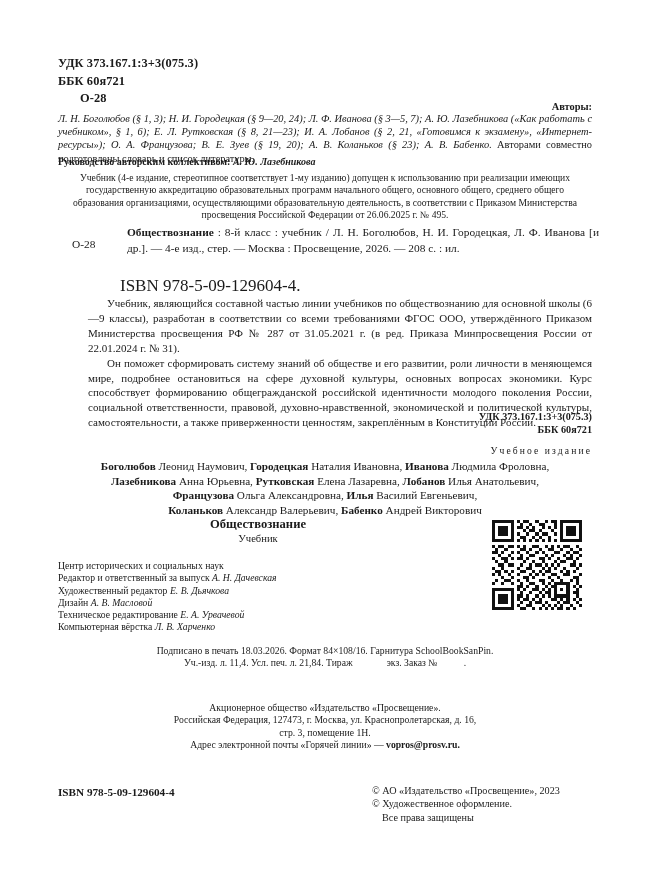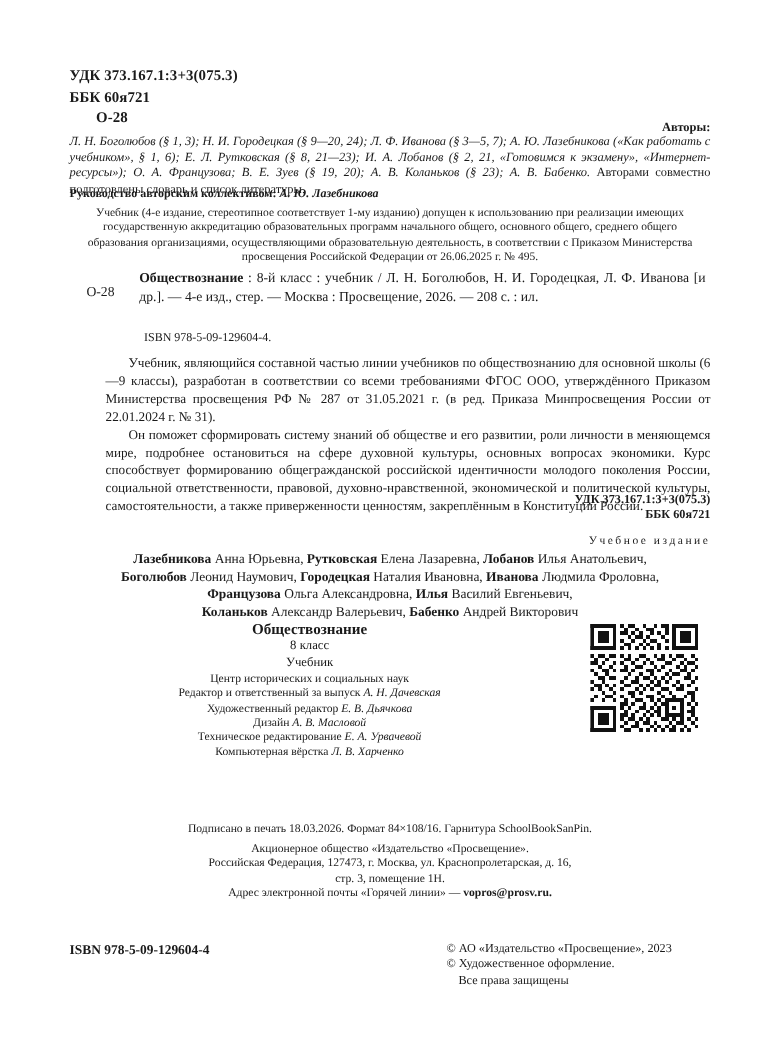--- a/index.html
+++ b/index.html
@@ -88,33 +88,33 @@
 
   
   .bib-mark {
     position: absolute;
     left: 72px;
     top: 238px;
     font-size: 11.4px;
   }
   .bib-body {
     position: absolute;
-    left: 116px;
+    left: 127px;
     top: 224px;
     width: 472px;
     font-size: 11.4px;
     line-height: 16.4px;
     text-align: justify;
     text-align-last: left;
   }
   .isbn-line {
     position: absolute;
     left: 120px;
     top: 276px;
-    font-size: 10px;
+    font-size: 17px;
   }
 
   .annot {
     position: absolute;
     left: 88px;
     top: 296px;
     width: 504px;
     font-size: 11px;
     line-height: 14.9px;
     text-align: justify;
@@ -175,36 +175,35 @@
     height: 90px;
   }
   .qr svg { display: block; width: 90px; height: 90px; }
 
   
   .credits {
     position: absolute;
     left: 58px;
     top: 560px;
     width: 400px;
-    text-align: center;
+    text-align: left;
     font-size: 9.7px;
     line-height: 12.3px;
   }
   .credits .nm { font-style: italic; }
 
   
   .printdata {
     position: absolute;
     left: 58px;
     top: 645px;
     width: 534px;
     text-align: center;
     font-size: 9.7px;
     line-height: 12.4px;
-    margin-top: 40px;
   }
   .gap-sm { display: inline-block; width: 34px; }
   .gap-xs { display: inline-block; width: 26px; }
 
   
   .publisher {
     position: absolute;
     left: 58px;
     top: 702px;
     width: 534px;
@@ -261,42 +260,41 @@
   </div>
 
   <div class="udk-repeat">
     <div>УДК 373.167.1:3+3(075.3)</div>
     <div>ББК 60я721</div>
   </div>
 
   <div class="ue-head">Учебное издание</div>
   <div class="ue-names">
     <div>
+      <span class="nw"><span class="b">Боголюбов</span> <span>Леонид Наумович,</span></span>
+      <span class="nw"><span class="b">Городецкая</span> <span>Наталия Ивановна,</span></span>
+      <span class="nw"><span class="b">Иванова</span> <span>Людмила Фроловна,</span></span>
+    </div>
+    <div>
       <span class="nw"><span class="b">Лазебникова</span> <span>Анна Юрьевна,</span></span>
       <span class="nw"><span class="b">Рутковская</span> <span>Елена Лазаревна,</span></span>
       <span class="nw"><span class="b">Лобанов</span> <span>Илья Анатольевич,</span></span>
-    </div>
-    <div>
-      <span class="nw"><span class="b">Боголюбов</span> <span>Леонид Наумович,</span></span>
-      <span class="nw"><span class="b">Городецкая</span> <span>Наталия Ивановна,</span></span>
-      <span class="nw"><span class="b">Иванова</span> <span>Людмила Фроловна,</span></span>
     </div>
     <div>
       <span class="nw"><span class="b">Французова</span> <span>Ольга Александровна,</span></span>
       <span class="nw"><span class="b">Илья</span> <span>Василий Евгеньевич,</span></span>
     </div>
     <div>
       <span class="nw"><span class="b">Коланьков</span> <span>Александр Валерьевич,</span></span>
       <span class="nw"><span class="b">Бабенко</span> <span>Андрей Викторович</span></span>
     </div>
   </div>
 
   <div class="title-block">
     <div class="t1">Обществознание</div>
-    <div class="t2">8 класс</div>
     <div class="t3">Учебник</div>
   </div>
 
   <div class="qr">
     <svg viewBox="0 0 29 29" shape-rendering="crispEdges" aria-hidden="true">
       <rect width="29" height="29" fill="#ffffff"></rect>
       <g fill="#111111">
 
         <rect x="0" y="0" width="7" height="1"></rect>
           <rect x="0" y="6" width="7" height="1"></rect>
@@ -545,20 +543,21 @@
     <div><span>Центр исторических и социальных наук</span></div>
     <div><span>Редактор и ответственный за выпуск</span> <span class="nm">А. Н. Дачевская</span></div>
     <div><span>Художественный редактор</span> <span class="nm">Е. В. Дьячкова</span></div>
     <div><span>Дизайн</span> <span class="nm">А. В. Масловой</span></div>
     <div><span>Техническое редактирование</span> <span class="nm">Е. А. Урвачевой</span></div>
     <div><span>Компьютерная вёрстка</span> <span class="nm">Л. В. Харченко</span></div>
   </div>
 
   <div class="printdata">
     <div>Подписано в печать 18.03.2026. Формат 84×108/16. Гарнитура SchoolBookSanPin.</div>
+    <div><span>Уч.-изд. л. 11,4. Усл. печ. л. 21,84. Тираж</span><span class="gap-sm"></span><span>экз. Заказ №</span><span class="gap-xs"></span><span>.</span></div>
   </div>
 
   <div class="publisher">
     <div>Акционерное общество «Издательство «Просвещение».</div>
     <div>Российская Федерация, 127473, г. Москва, ул. Краснопролетарская, д. 16,</div>
     <div>стр. 3, помещение 1Н.</div>
     <div><span>Адрес электронной почты «Горячей линии» —</span> <span class="mail">vopros@prosv.ru.</span></div>
   </div>
 
   <div class="isbn-foot">ISBN 978-5-09-129604-4</div>

